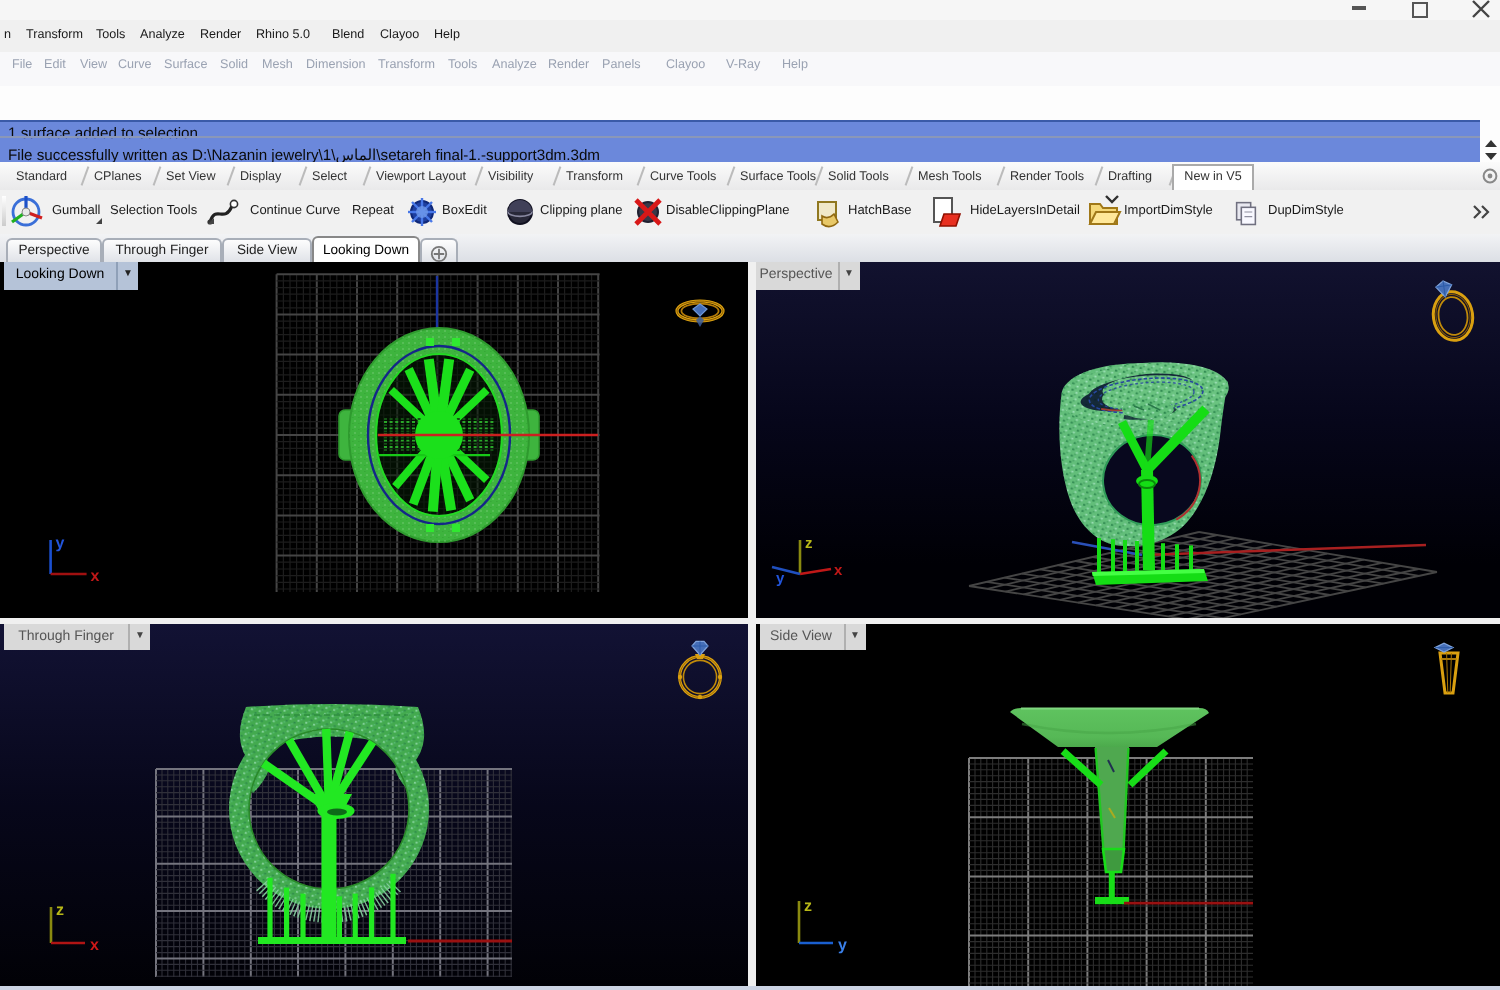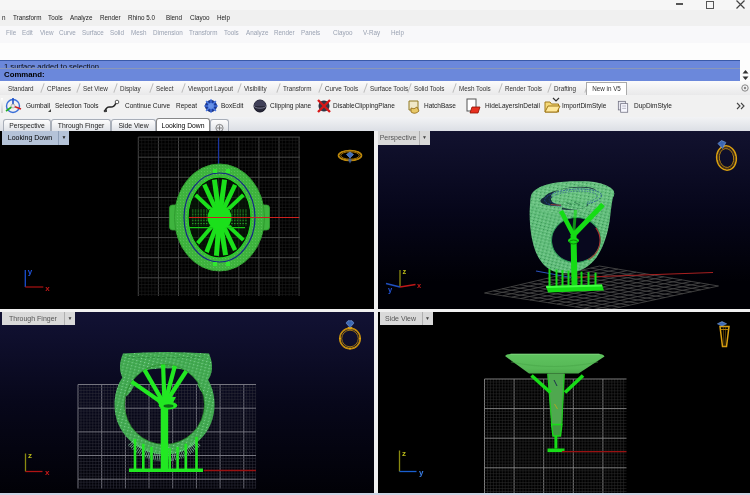--- a/index.html
+++ b/index.html
@@ -39,23 +39,20 @@
       <span style="position:absolute;left:301px;top:0">Panels</span>
       <span style="position:absolute;left:333px;top:0">Clayoo</span>
       <span style="position:absolute;left:363px;top:0">V-Ray</span>
       <span style="position:absolute;left:391px;top:0">Help</span>
     </div>
  <div class="abs" style="left:0;top:43px;width:750px;height:38px;background:#fdfdfd"></div>
  <div class="abs" style="left:0;top:60px;width:740px;height:25px;background:#6b88db;border-top:1px solid #3a5aa8">
    <div class="abs" style="left:4px;top:1px;font-size:7.6px;color:#0a0a0a;line-height:10.5px">1 surface added to selection.<br>File successfully written as D:\Nazanin jewelry\1\الماس\setareh final-1.-support3dm.3dm</div>
  </div>
  <div class="abs" style="left:0;top:68px;width:740px;height:1px;background:#8a97b8"></div>
- <div class="abs" style="left:0;top:69px;width:740px;height:12px;background:#6b88db">
-   <div class="abs" style="left:4px;top:0px;font-size:7.8px;font-weight:bold;color:#000;line-height:12px">Command:</div>
- </div>
  <svg class="abs" style="left:741px;top:69px" width="9" height="12">
       <path d="M 4.5 1 L 7.5 4.5 L 1.5 4.5 Z" fill="#333"></path>
       <path d="M 4.5 11 L 1.5 7.5 L 7.5 7.5 Z" fill="#333"></path>
     </svg>
  <div class="abs" style="left:0;top:81px;width:750px;height:14px;background:linear-gradient(#fbfbfb,#e9e9ea);font-size:6.3px;color:#333">
       <span style="position:absolute;left:8px;top:4px">Standard</span>
       <span style="position:absolute;left:47px;top:4px">CPlanes</span>
       <span style="position:absolute;left:83px;top:4px">Set View</span>
       <span style="position:absolute;left:120px;top:4px">Display</span>
       <span style="position:absolute;left:156px;top:4px">Select</span>

